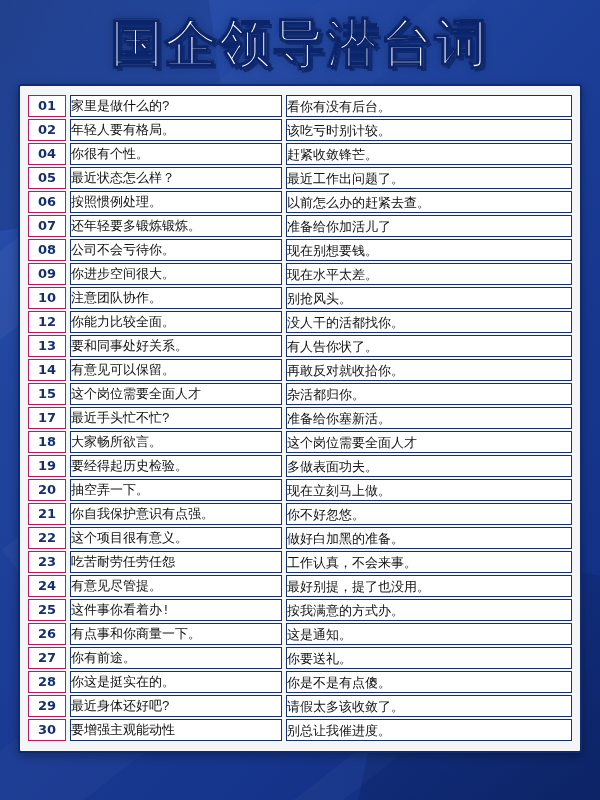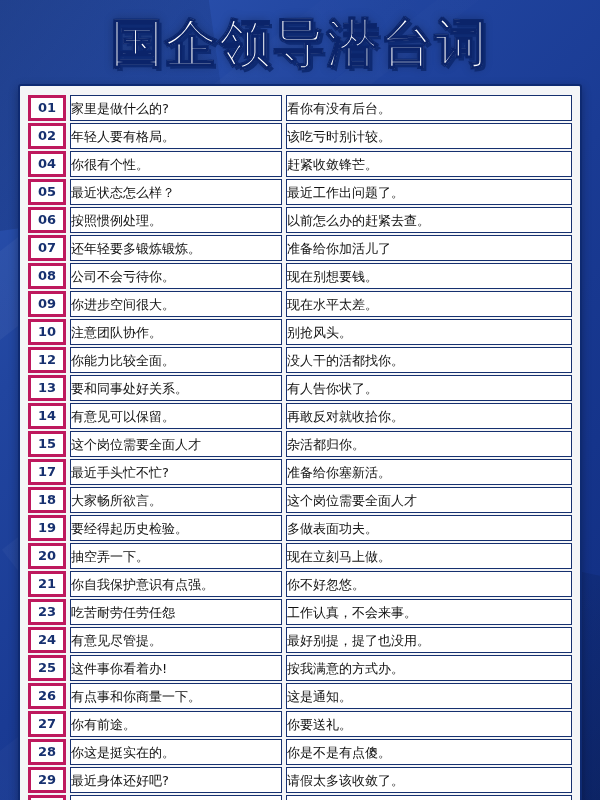--- a/index.html
+++ b/index.html
@@ -96,39 +96,39 @@
     vertical-align: middle;
   }
   .num {
     width: 38px;
     text-align: center;
     font-family: "DejaVu Sans", "Liberation Sans", sans-serif;
     font-size: 13px;
     font-weight: bold;
     color: #16306f;
     background: #ffffff;
-    border: 3px solid #be185d;
+    border: 1px solid #be185d;
     height: 20px;
     line-height: 20px;
     box-sizing: border-box;
   }
   .q, .a {
     background: #ffffff;
     border: 1px solid #16306f;
     height: 20px;
     line-height: 19px;
     font-size: 13px;
     color: #111111;
     padding: 0 6px;
     box-sizing: border-box;
     white-space: nowrap;
     overflow: hidden;
   }
   .gap { width: 4px; background: transparent; border: none; }
-  .q { width: 212px; }
+  .q { width: 212px; font-family: Liberation Mono, monospace; }
   .a { width: 100%; }
 
   .foot {
     position: absolute;
     left: 0; right: 0; bottom: 0;
     height: 14px;
   }
 </style>
 </head>
 <body>
@@ -269,20 +269,27 @@
           <td class="a">现在立刻马上做。</td>
         </tr>
         <tr>
           <td class="num">21</td>
           <td class="gap"></td>
           <td class="q">你自我保护意识有点强。</td>
           <td class="gap"></td>
           <td class="a">你不好忽悠。</td>
         </tr>
         <tr>
+          <td class="num">22</td>
+          <td class="gap"></td>
+          <td class="q">这个项目很有意义。</td>
+          <td class="gap"></td>
+          <td class="a">做好白加黑的准备。</td>
+        </tr>
+        <tr>
           <td class="num">23</td>
           <td class="gap"></td>
           <td class="q">吃苦耐劳任劳任怨</td>
           <td class="gap"></td>
           <td class="a">工作认真，不会来事。</td>
         </tr>
         <tr>
           <td class="num">24</td>
           <td class="gap"></td>
           <td class="q">有意见尽管提。</td>

